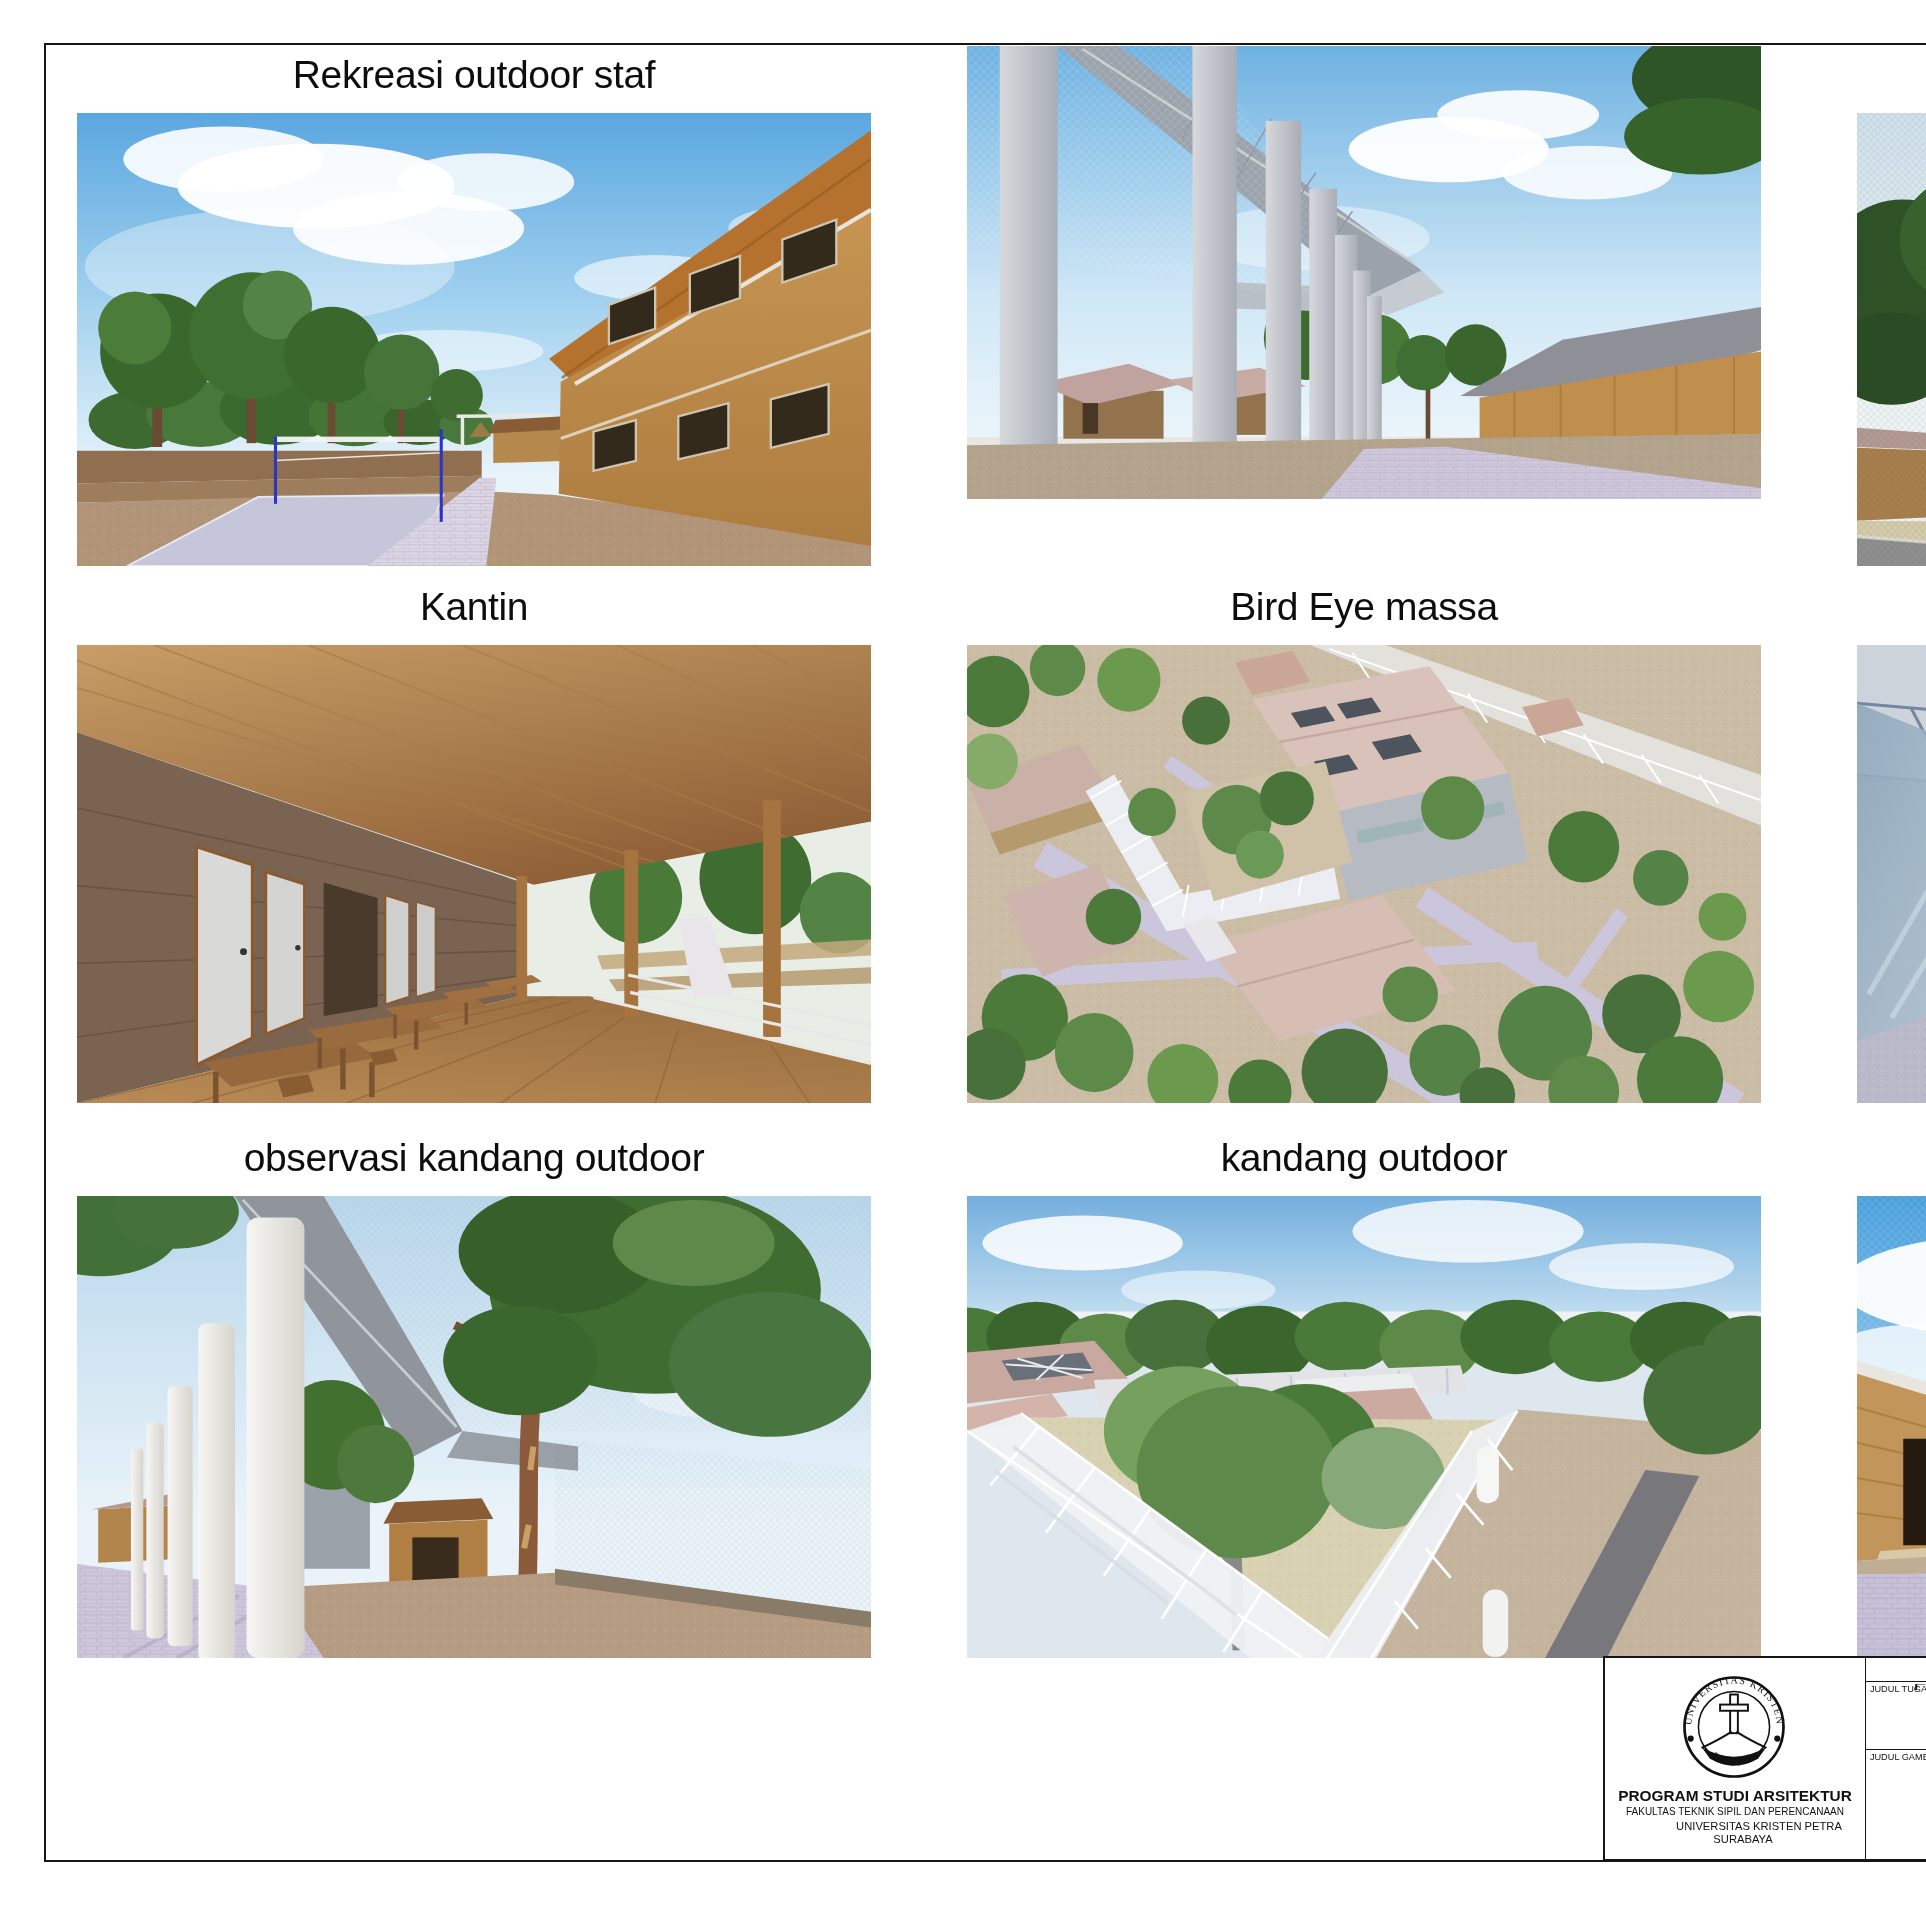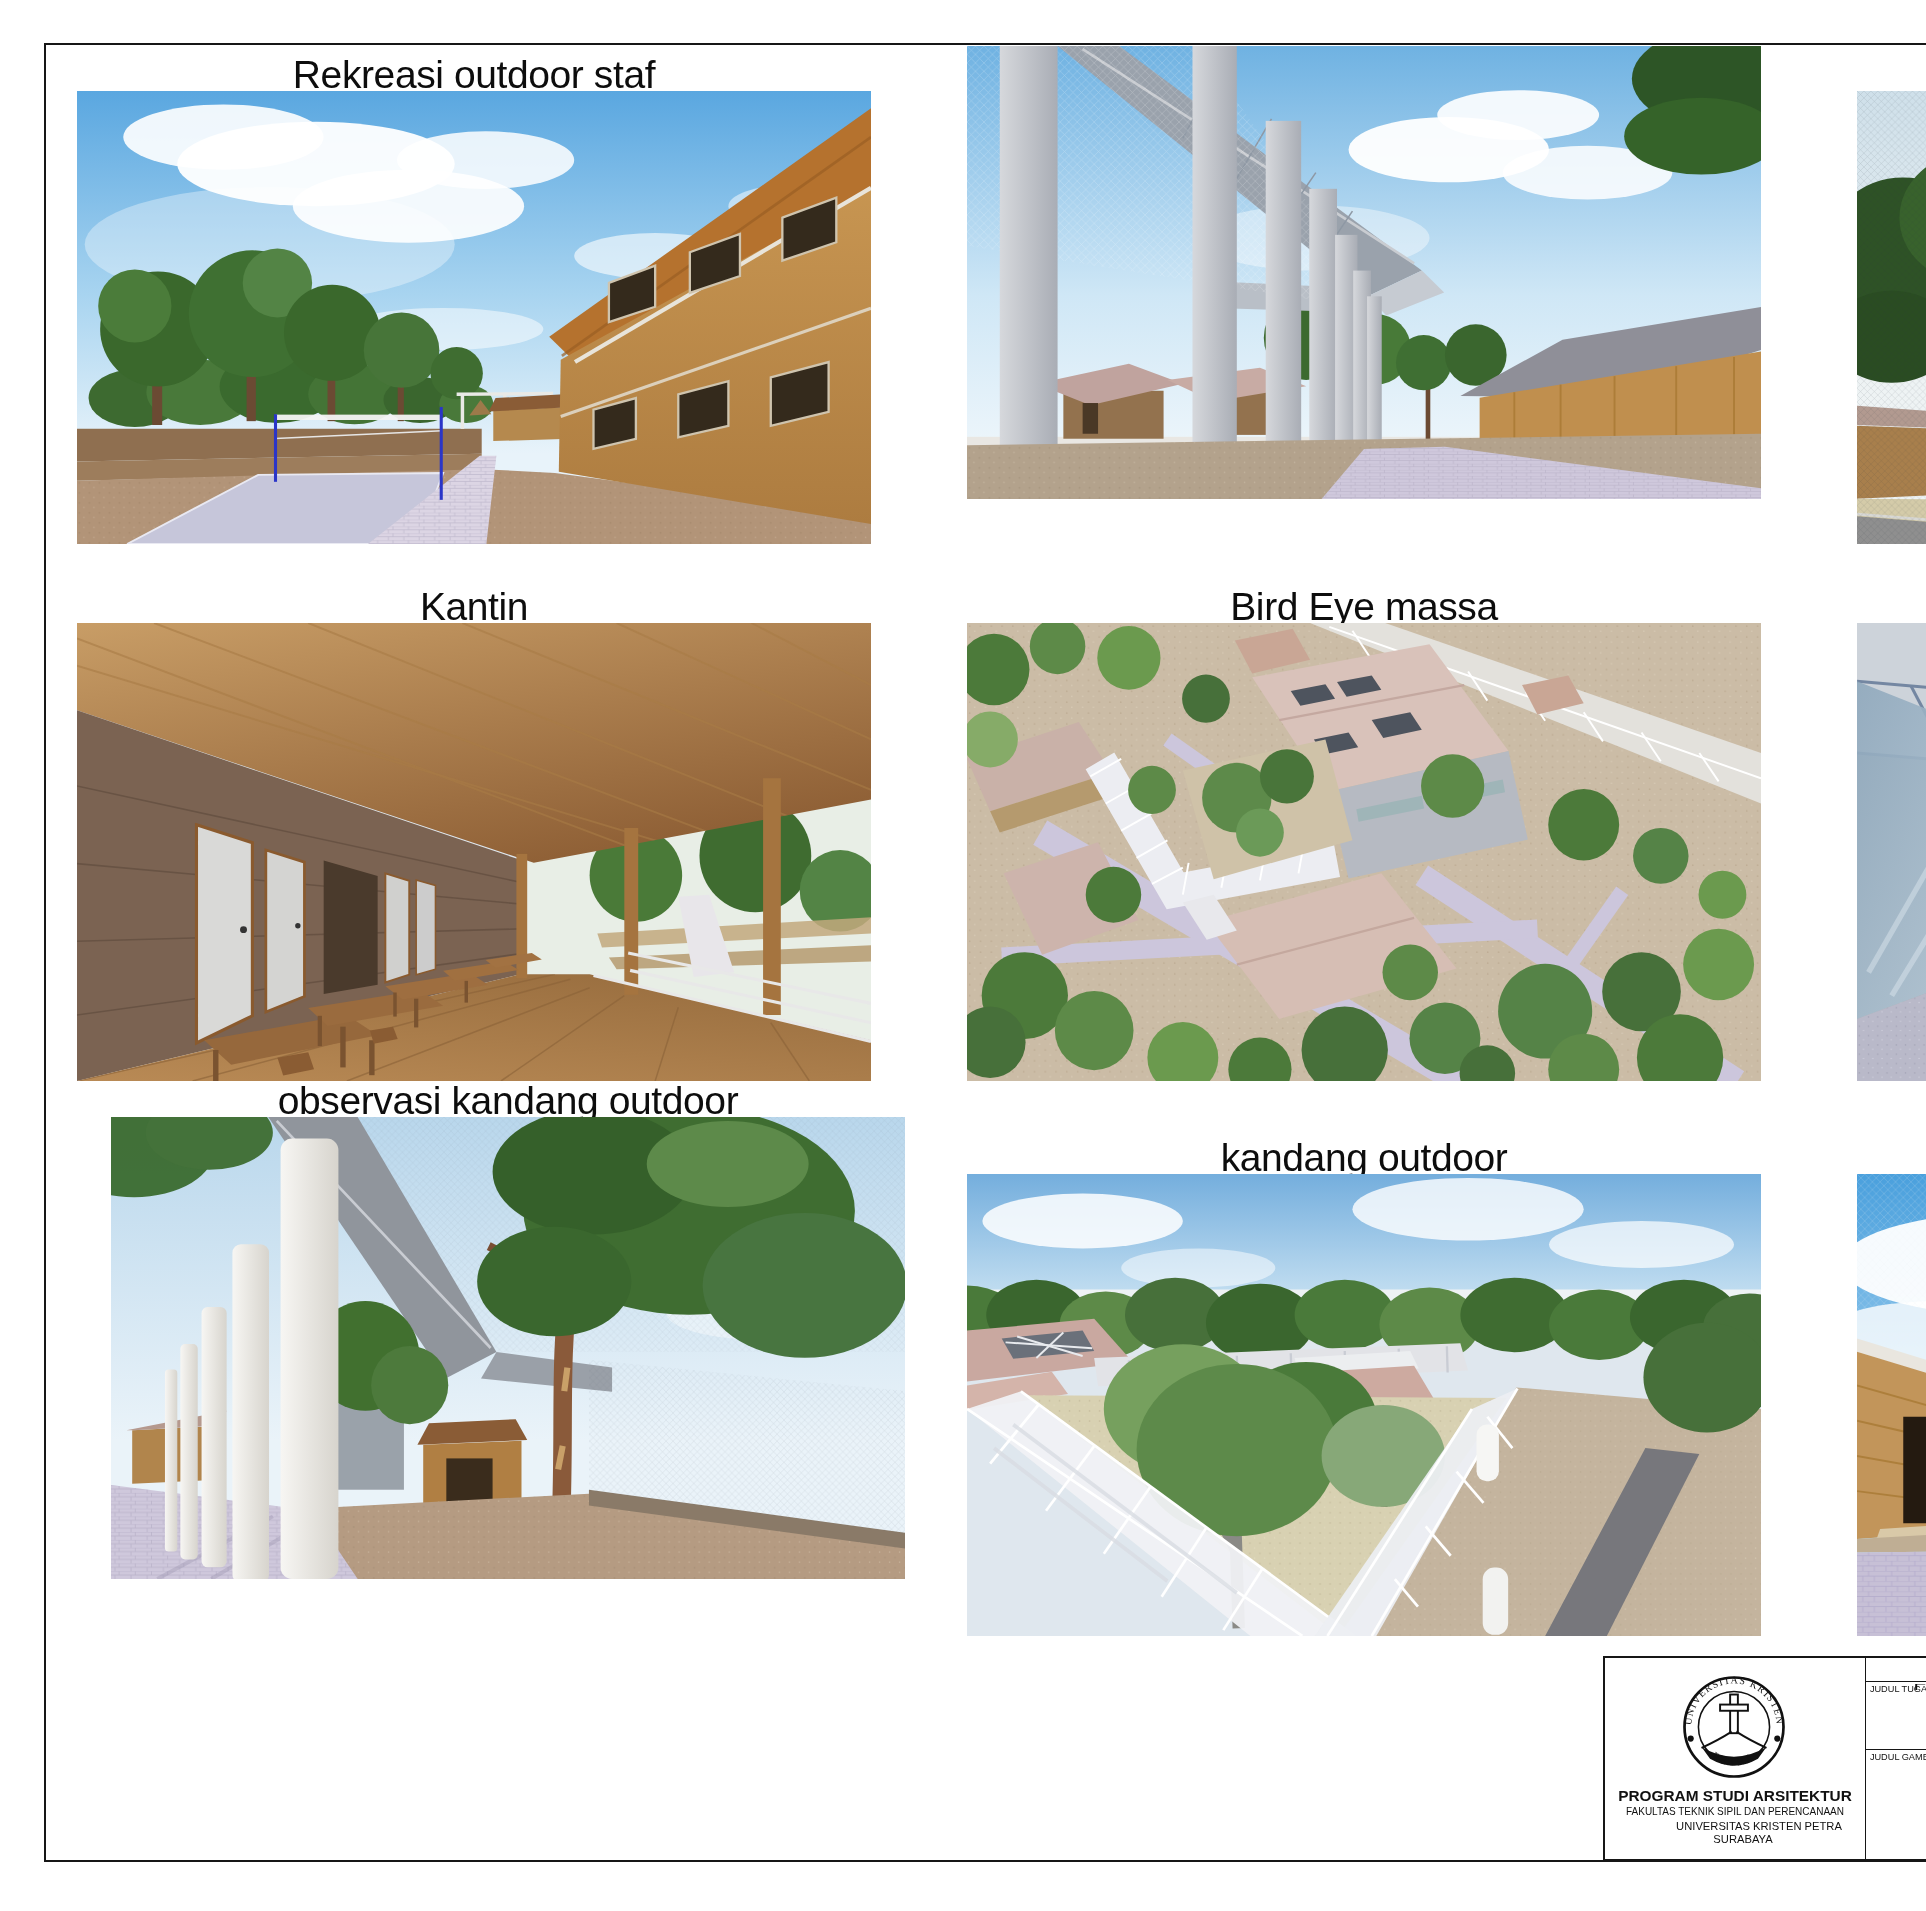--- a/index.html
+++ b/index.html
@@ -1,20 +1,20 @@
 <!DOCTYPE html>
 <html style="font-size:6.2px"><head>
 <meta charset="utf-8">
 <style>
   html,body{margin:0;padding:0;background:#ffffff;}
   body{font-family:"Liberation Sans", sans-serif; color:#111;}
   #board{position:relative;width:2703px;height:1911px;background:#fff;overflow:hidden;}
   .sheet-border{position:absolute;left:44px;top:43px;width:2616px;height:1819px;border:2.3px solid #161616;box-sizing:border-box;}
   .panel{position:absolute;width:794px;}
-  .panel-title{margin:0;height:45px;line-height:58px;text-align:center;font-size:39px;font-weight:400;letter-spacing:-0.4px;color:#0d0d0d;font-family:"Liberation Sans",sans-serif;}
+  .panel-title{margin:0;height:67px;line-height:58px;text-align:center;font-size:39px;font-weight:400;letter-spacing:-0.4px;color:#0d0d0d;font-family:"Liberation Sans",sans-serif;}
   .render{width:794px;overflow:hidden;background:#dfe7ee;}
   .r1{height:453px;} .r2{height:458px;} .r3{height:462px;}
   .render svg{display:block;width:100%;height:100%;}
 
   
   .tblock{position:absolute;left:1603px;top:1656px;width:1058px;height:205px;background:#fff;border:2.3px solid #161616;box-sizing:border-box;font-family:"Liberation Sans",sans-serif;}
   .tb-abs{position:absolute;box-sizing:border-box;}
   .cell-label{position:absolute;left:3.9px;top:2.3px;font-size:9.2px;color:#111;}
   .center-val{position:absolute;left:0;right:0;text-align:center;}
   .logo-cell{left:0;top:0;width:261px;height:201px;border-right:1.9px solid #161616;}
@@ -617,21 +617,21 @@
             <line x1="920" y1="330" x2="950" y2="498"></line>
               <line x1="1030" y1="340" x2="975" y2="498"></line>
             <line x1="1420" y1="250" x2="1470" y2="320"></line>
               <line x1="1600" y1="260" x2="1540" y2="320"></line>
           </g>
         </g>
       </svg>
     </div>
   </section>
 
-  <section class="panel" style="left:77px;top:1072px;margin-left:34px;">
+  <section class="panel" style="left:77px;top:1129px;">
     <h2 class="panel-title">observasi kandang outdoor</h2>
     <div class="render r3">
       <svg viewBox="0 0 2060 1180" preserveAspectRatio="none">
         <defs>
           <linearGradient id="p7sky" x1="0" y1="0" x2="0" y2="1">
             <stop offset="0" stop-color="#b9d7ec"></stop>
               <stop offset="0.7" stop-color="#eaf3f9"></stop>
           </linearGradient>
           <linearGradient id="p7col" x1="0" y1="0" x2="1" y2="0">
             <stop offset="0" stop-color="#f7f6f3"></stop>

